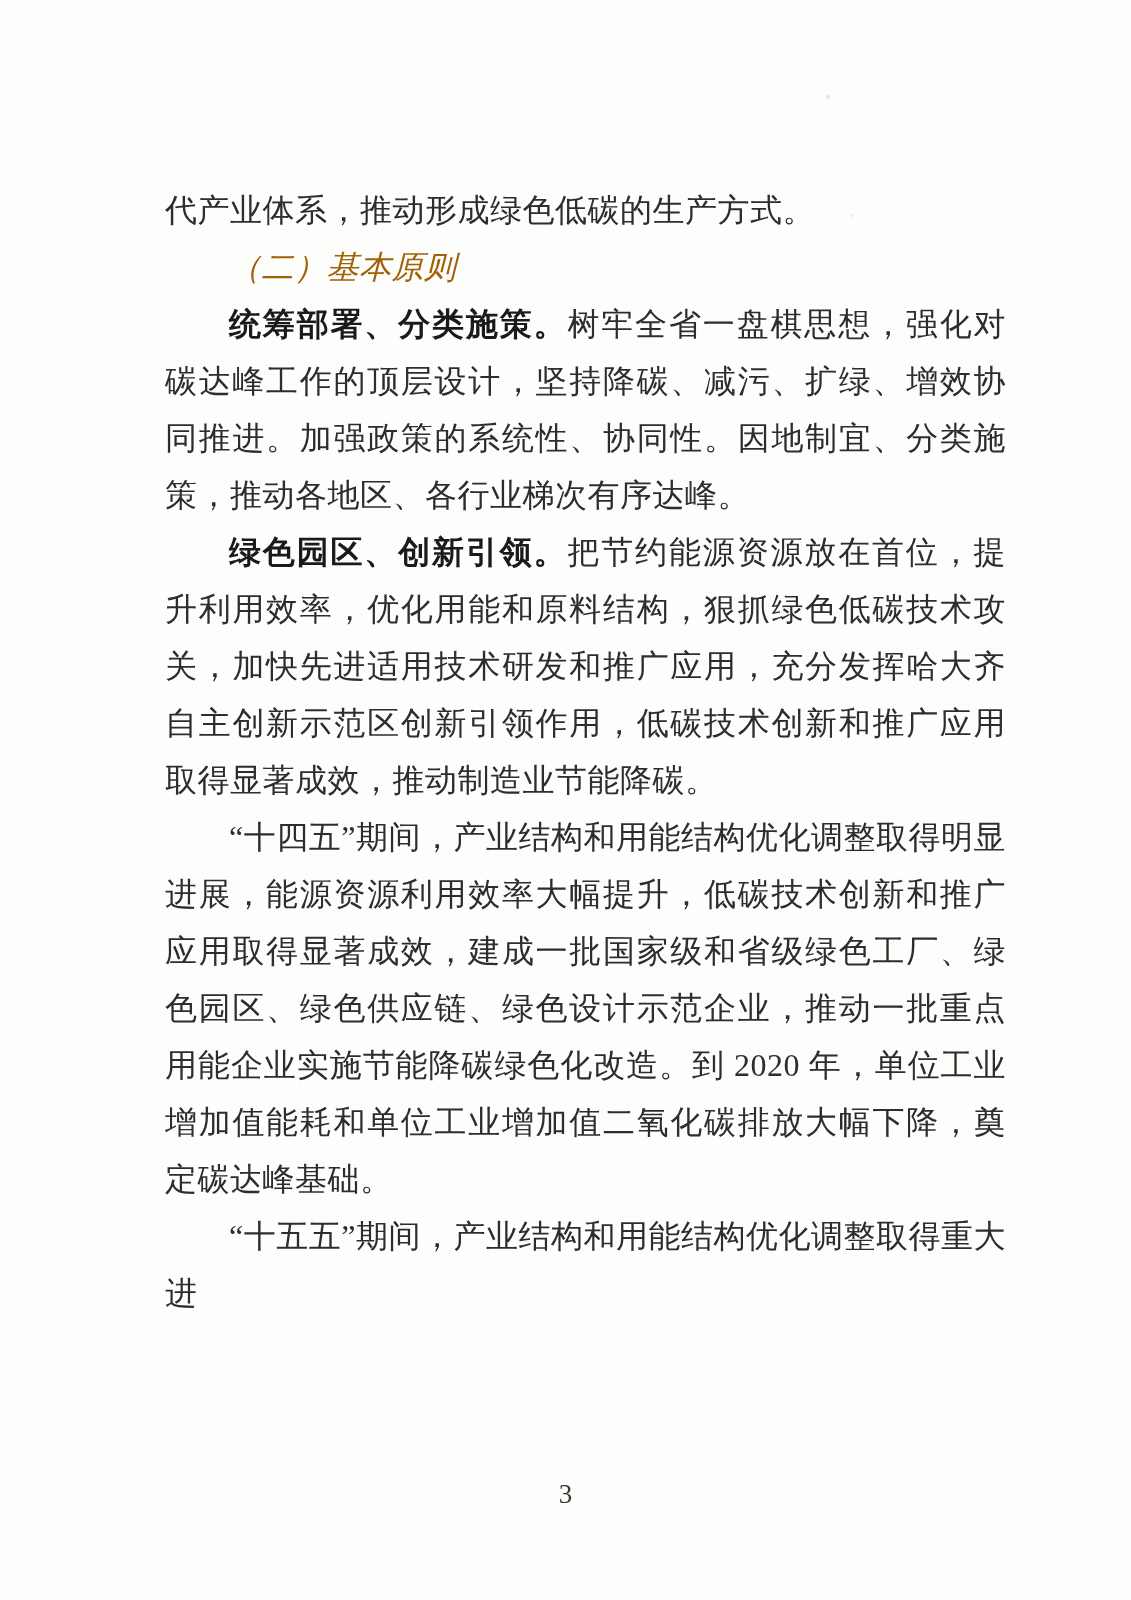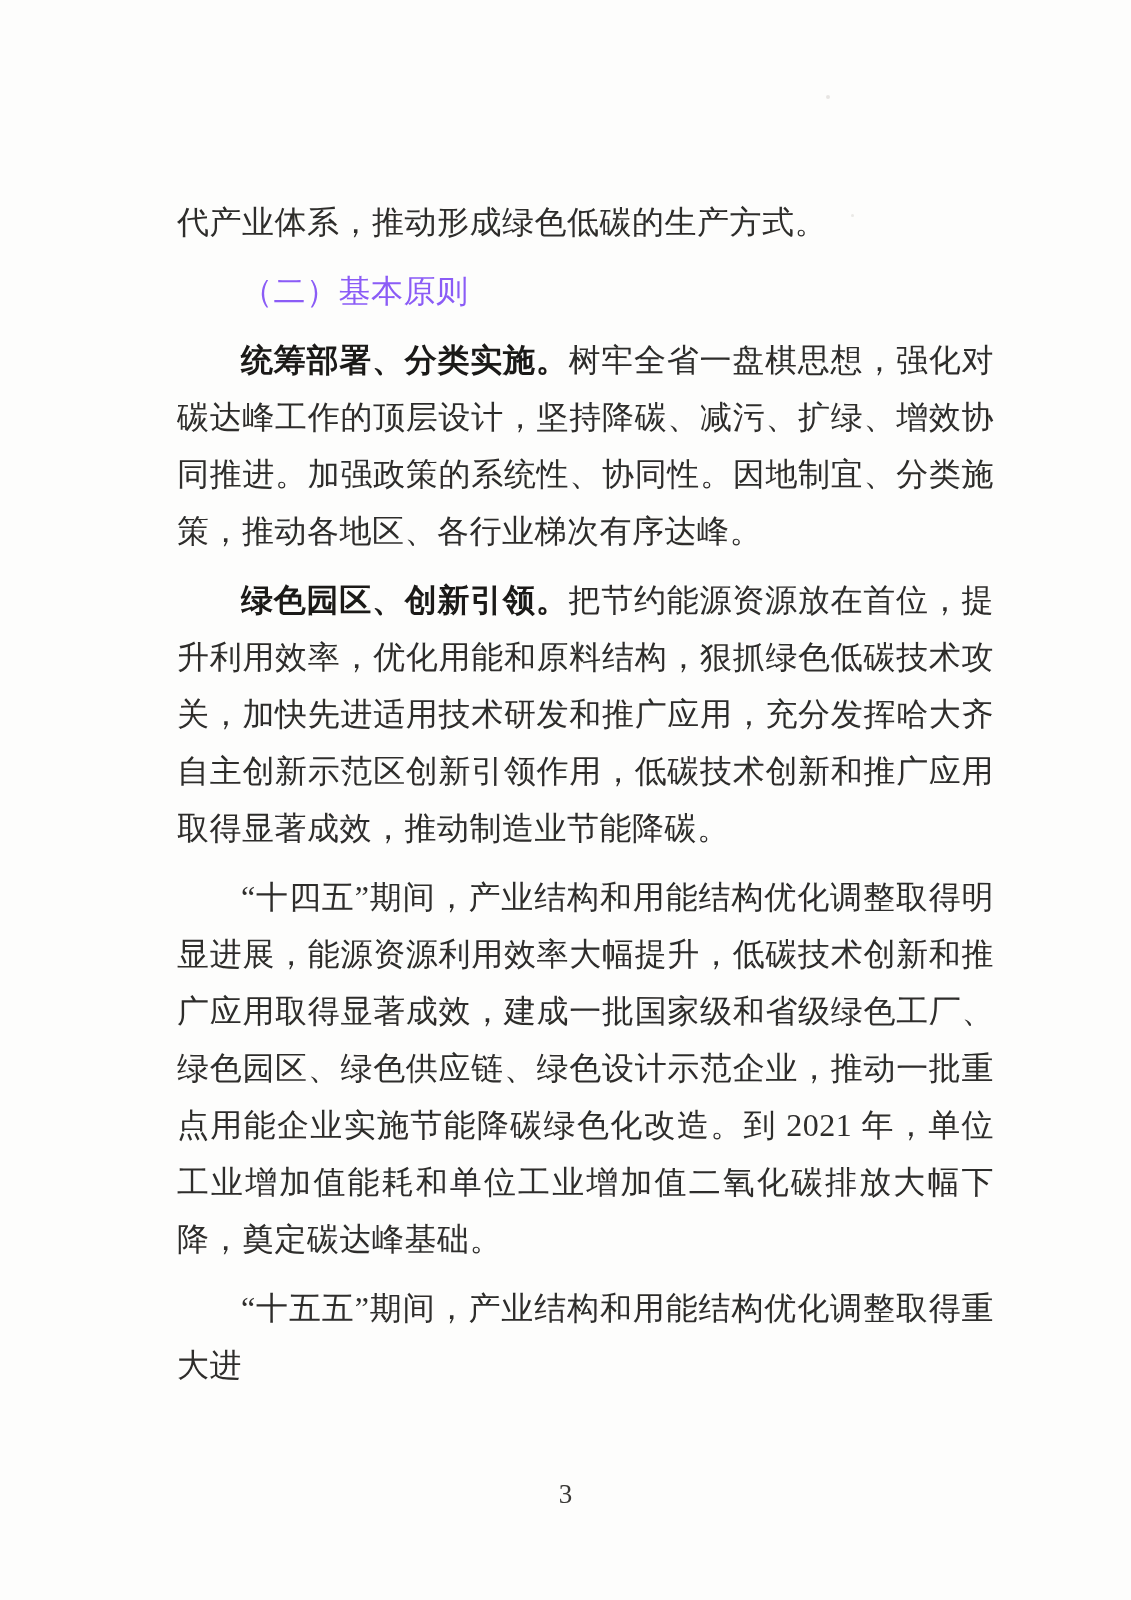--- a/index.html
+++ b/index.html
@@ -15,30 +15,31 @@
   }
   .content {
     position: absolute; left: 165px; top: 182px; width: 841px;
     color: #2e2d2b;
     font-size: 32px;
     line-height: 57px;
     text-align: justify;
     letter-spacing: 0.5px;
   }
   .content p, .content h3 {
-    margin: 12px; padding: 0;
+    margin: 0; padding: 0;
     font-size: 32px; line-height: 57px;
     font-weight: normal;
   }
   .para { text-indent: 2em; }
   .continuation { text-indent: 0; }
   .heading {
     font-weight: bold;
-    color: #8b5cf6;
+    color: #a16207;
     text-indent: 2em;
+    font-style: italic;
   }
   .lead {
     font-weight: bold;
     color: #1b1a18;
   }
   .page-number {
     position: absolute; top: 1478px; left: 0; width: 100%;
     text-align: center;
     font-size: 27px; line-height: 32px;
     color: #3a3936;
@@ -55,27 +56,27 @@
 
   <span class="speck speck-1"></span>
   <span class="speck speck-2"></span>
 
   <div class="content">
 
     <p class="continuation">代产业体系，推动形成绿色低碳的生产方式。</p>
 
     <h3 class="heading">（二）基本原则</h3>
 
-    <p class="para"><span class="lead">统筹部署、分类实施。</span><span>树牢全省一盘棋思想，强化对碳达峰工作的顶层设计，坚持降碳、减污、扩绿、增效协同推进。加强政策的系统性、协同性。因地制宜、分类施策，推动各地区、各行业梯次有序达峰。</span></p>
+    <p class="para"><span class="lead">统筹部署、分类施策。</span><span>树牢全省一盘棋思想，强化对碳达峰工作的顶层设计，坚持降碳、减污、扩绿、增效协同推进。加强政策的系统性、协同性。因地制宜、分类施策，推动各地区、各行业梯次有序达峰。</span></p>
 
     <p class="para"><span class="lead">绿色园区、创新引领。</span><span>把节约能源资源放在首位，提升利用效率，优化用能和原料结构，狠抓绿色低碳技术攻关，加快先进适用技术研发和推广应用，充分发挥哈大齐自主创新示范区创新引领作用，低碳技术创新和推广应用取得显著成效，推动制造业节能降碳。</span></p>
 
 
 
-    <p class="para"><span>“十四五”期间，产业结构和用能结构优化调整取得明显进展，能源资源利用效率大幅提升，低碳技术创新和推广应用取得显著成效，建成一批国家级和省级绿色工厂、绿色园区、绿色供应链、绿色设计示范企业，推动一批重点用能企业实施节能降碳绿色化改造。到 2021 年，单位工业增加值能耗和单位工业增加值二氧化碳排放大幅下降，奠定碳达峰基础。</span></p>
+    <p class="para"><span>“十四五”期间，产业结构和用能结构优化调整取得明显进展，能源资源利用效率大幅提升，低碳技术创新和推广应用取得显著成效，建成一批国家级和省级绿色工厂、绿色园区、绿色供应链、绿色设计示范企业，推动一批重点用能企业实施节能降碳绿色化改造。到 2020 年，单位工业增加值能耗和单位工业增加值二氧化碳排放大幅下降，奠定碳达峰基础。</span></p>
 
     <p class="para"><span>“十五五”期间，产业结构和用能结构优化调整取得重大进</span></p>
 
   </div>
 
   <div class="page-number">3</div>
 
 </div>
 
 </body></html>

